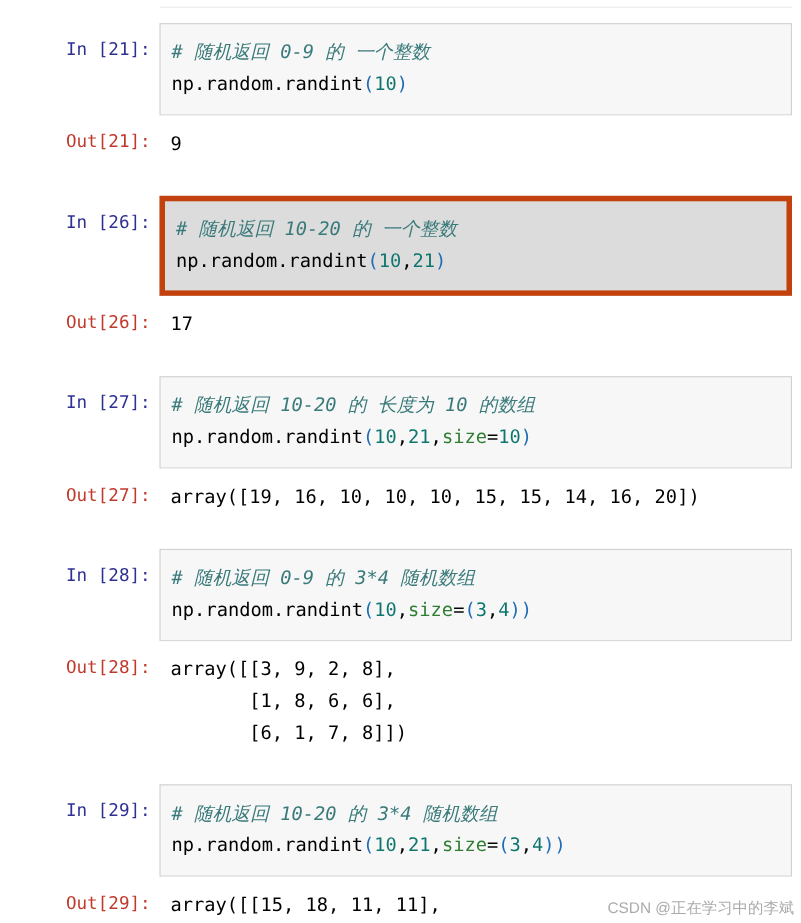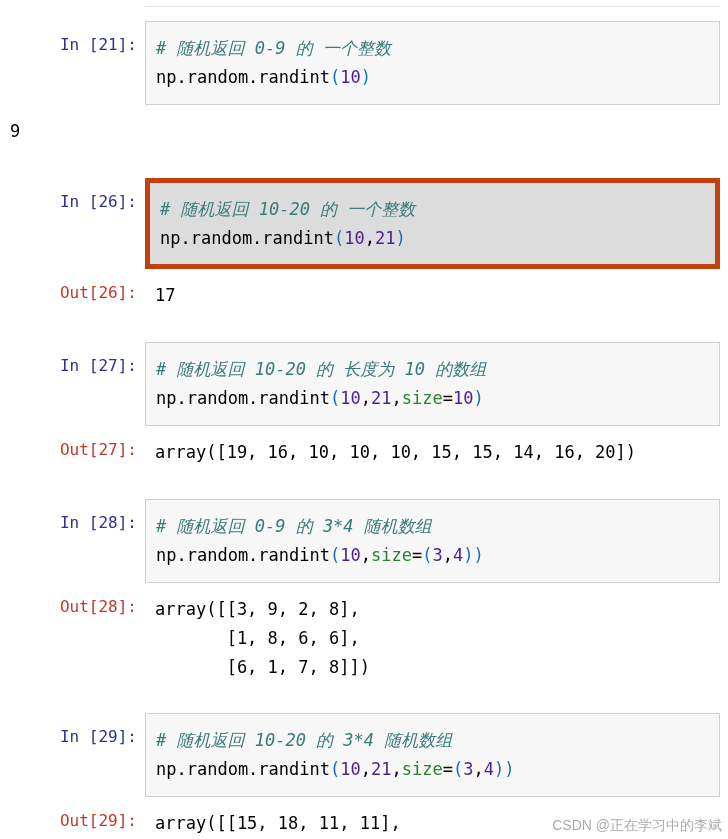--- a/index.html
+++ b/index.html
@@ -45,21 +45,21 @@
   .code-box.highlighted {
     background: #dcdcdc;
     border: 5px solid #c2410c;
   }
   .out-box {
     background: #ffffff;
   }
   .comment { color: #3a7a7a; font-style: italic; text-align: right; }
   .kw-size { color: #2e7d32; }
   .paren { color: #1e6db5; font-weight: normal; }
-  .num-lit { color: #4c1d95; }
+  .num-lit { color: #0f766e; }
   .watermark {
     position: fixed;
     right: 6px;
     bottom: 4px;
     color: rgba(100,100,100,0.55);
     font-size: 14px;
     font-family: Liberation Sans, sans-serif;
     margin-left: 28px;
   }
   .spacer { height: 20px; }
@@ -69,20 +69,21 @@
 <body>
 
 <div class="top-edge"></div>
 
 <div class="cell">
   <div class="prompt in-prompt"><span class="in-label">In </span><span class="in-label">[</span><span class="num in-label">21</span><span class="in-label">]:</span></div>
   <div class="content code-box"><span class="comment"># 随机返回 0-9 的 一个整数</span>
 <span>np.random.randint</span><span class="paren">(</span><span class="num-lit">10</span><span class="paren">)</span></div>
 </div>
 <div class="cell">
+  <div class="prompt out-prompt"><span class="out-label">Out</span><span class="out-label">[</span><span class="num out-label">21</span><span class="out-label">]:</span></div>
   <div class="content out-box">9</div>
 </div>
 
 <div class="spacer"></div>
 
 <div class="cell">
   <div class="prompt in-prompt"><span class="in-label">In </span><span class="in-label">[</span><span class="num in-label">26</span><span class="in-label">]:</span></div>
   <div class="content code-box highlighted"><span class="comment"># 随机返回 10-20 的 一个整数</span>
 <span>np.random.randint</span><span class="paren">(</span><span class="num-lit">10</span>,<span class="num-lit">21</span><span class="paren">)</span></div>
 </div>

